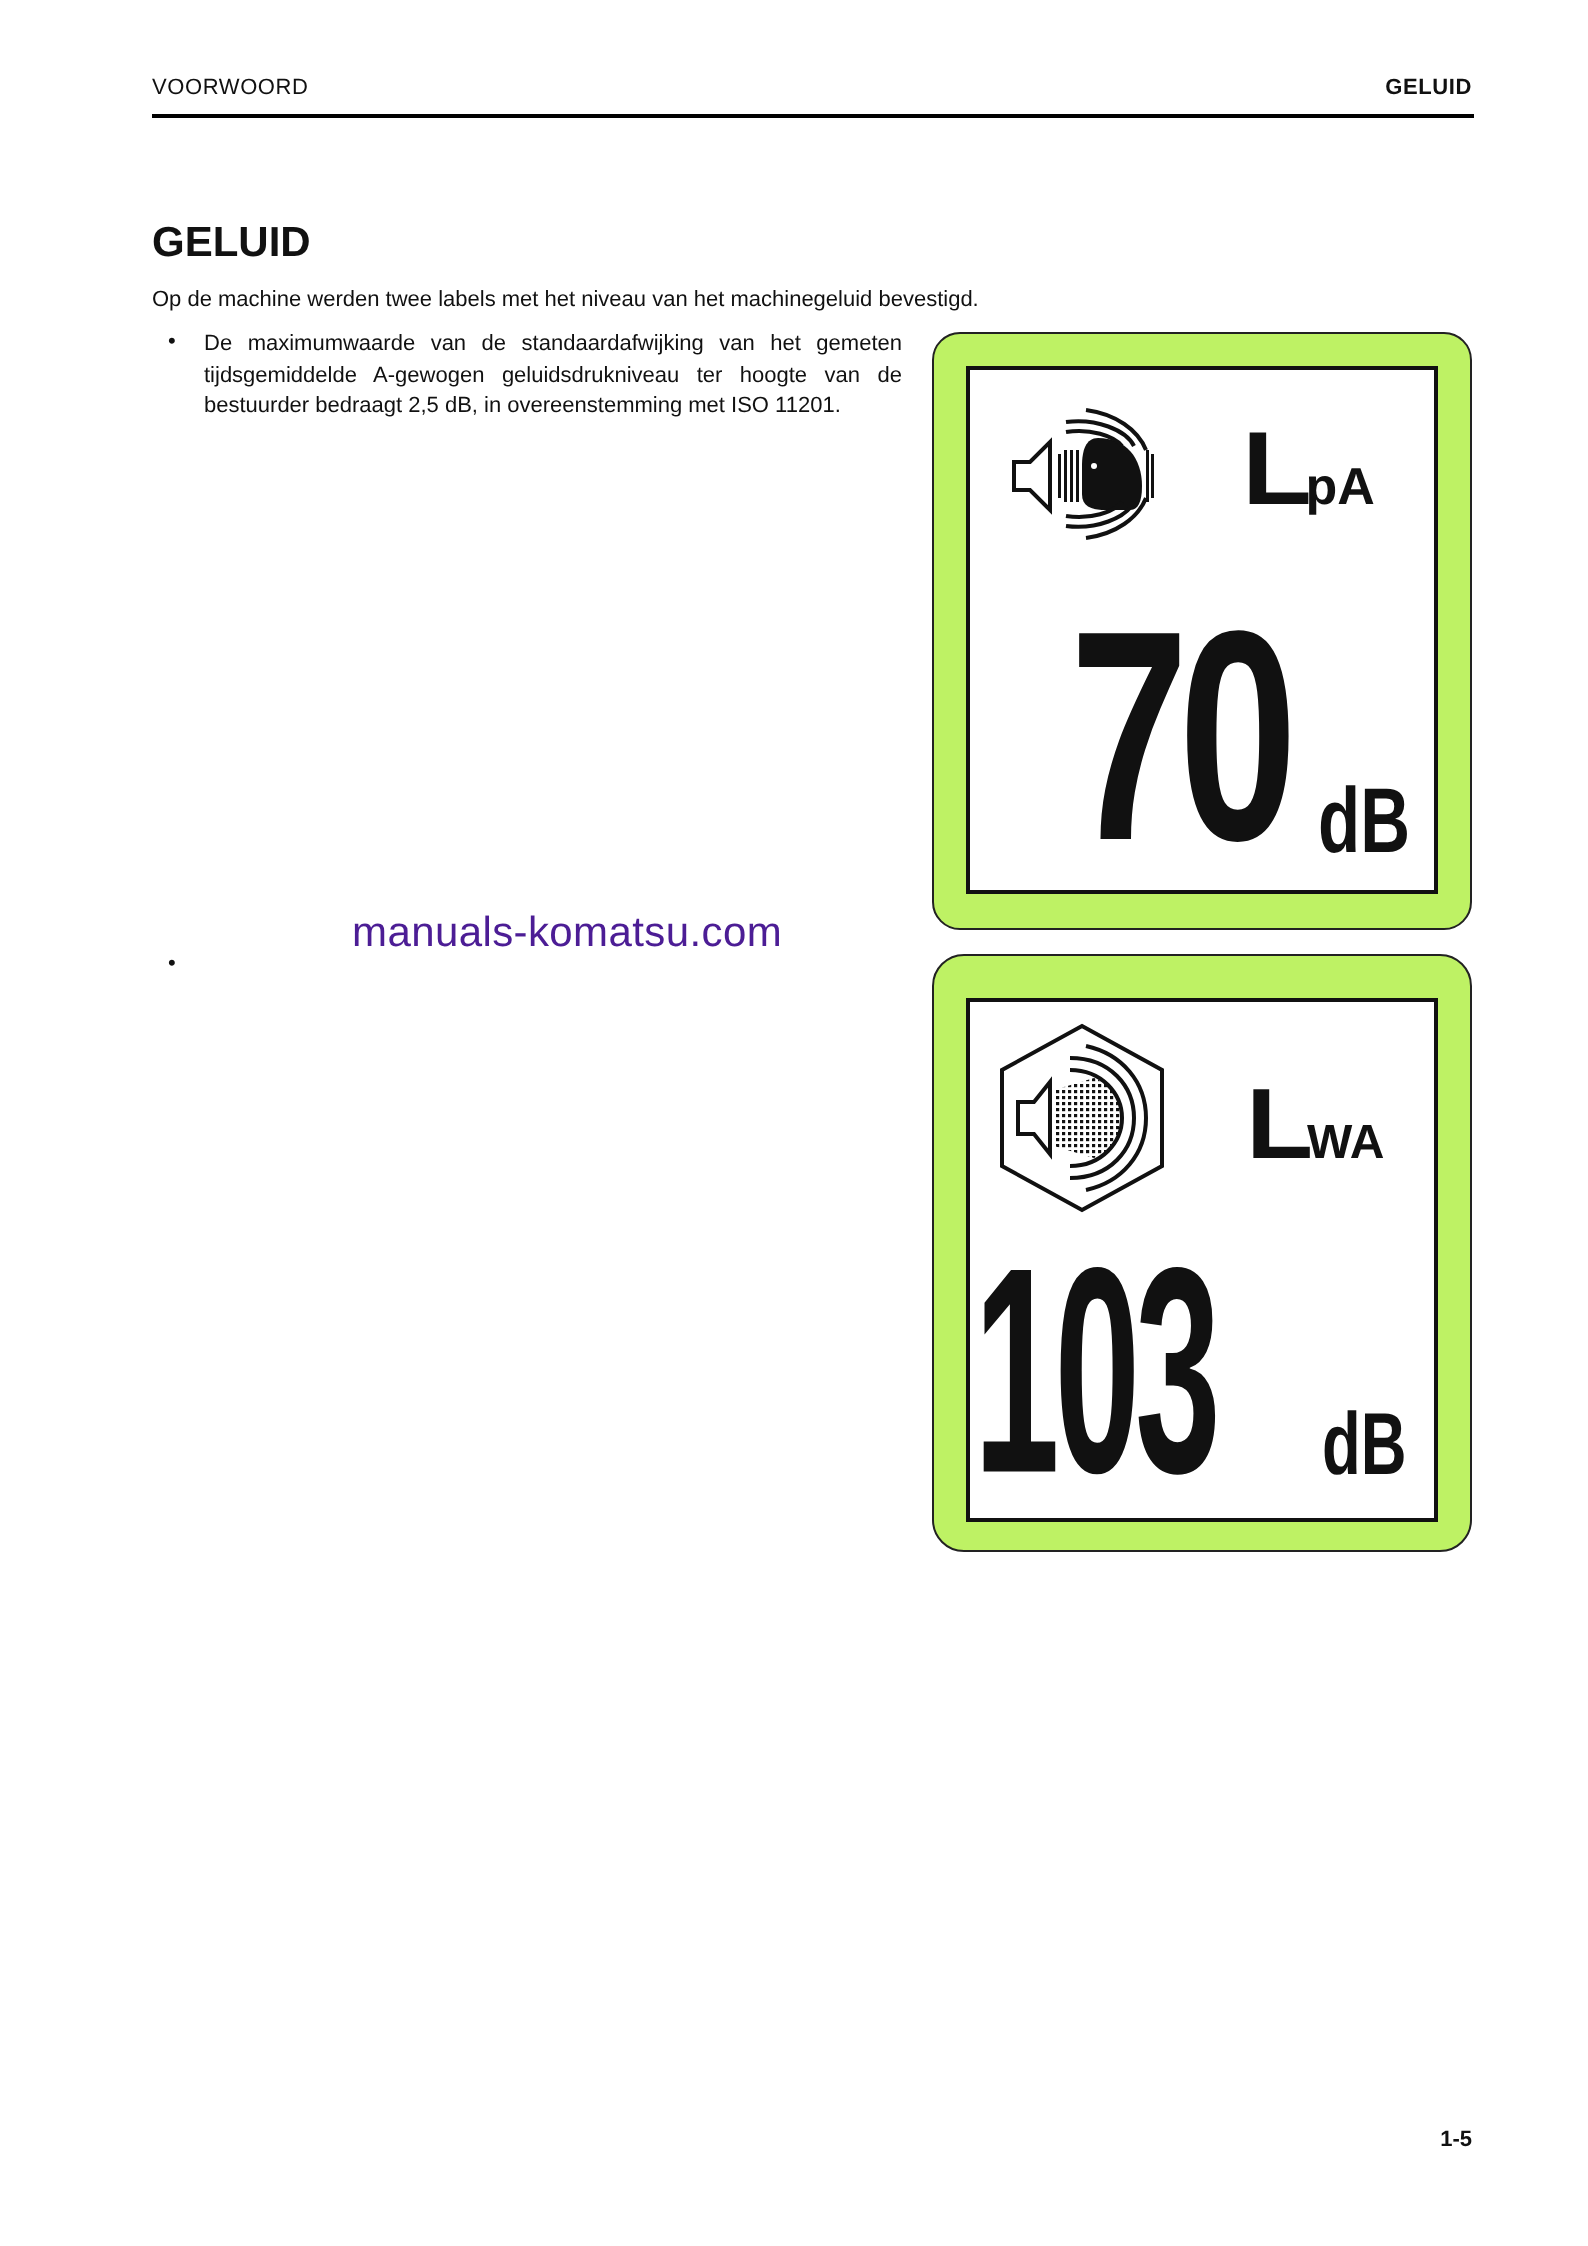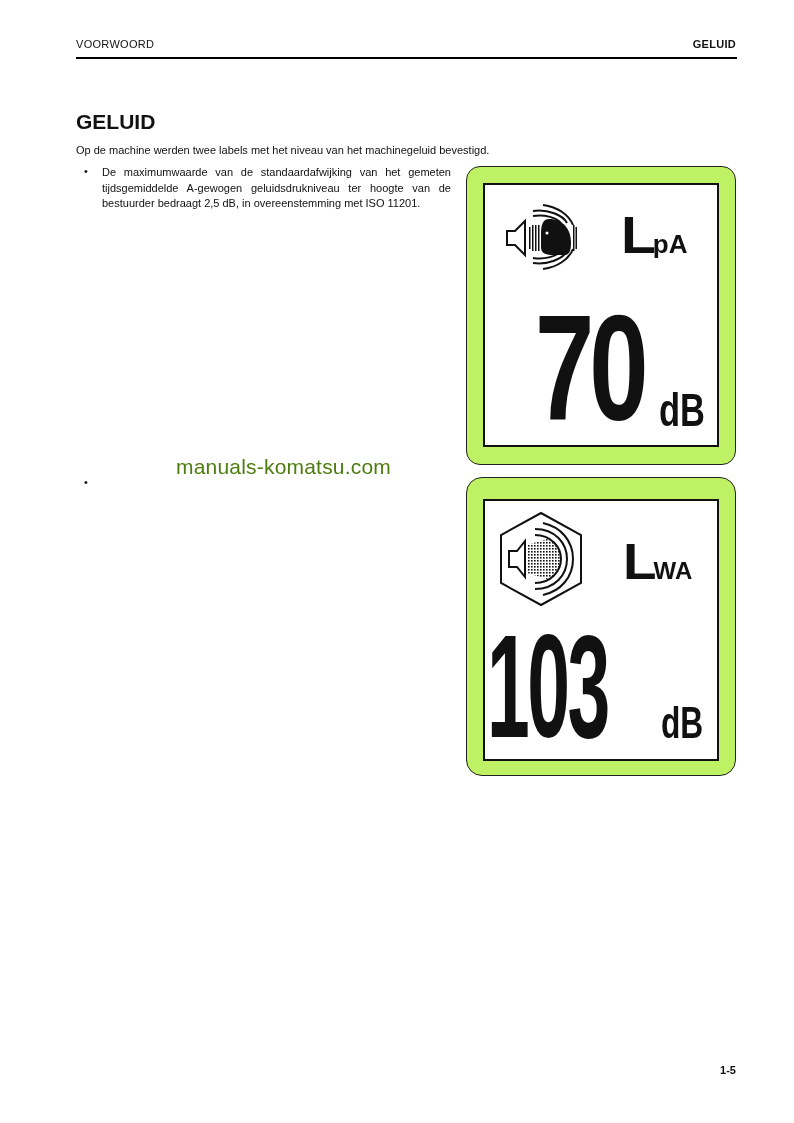--- a/index.html
+++ b/index.html
@@ -5,21 +5,21 @@
   html, body { margin: 0; padding: 0; background: #ffffff; }
   body { width: 794px; height: 1123px; position: relative; overflow: hidden; font-family: "Liberation Sans", sans-serif; color: #111; }
   .hdr-left { position: absolute; left: 76px; top: 38px; font-size: 11px; font-weight: normal; letter-spacing: 0.3px; }
   .hdr-right { position: absolute; right: 58px; top: 38px; font-size: 11px; font-weight: bold; letter-spacing: 0.3px; }
   .hdr-rule { position: absolute; left: 76px; top: 57px; width: 661px; height: 2px; background: #000; }
   .title { position: absolute; left: 76px; top: 110px; font-size: 21px; font-weight: bold; }
   .intro { position: absolute; left: 76px; top: 144px; font-size: 11px; }
   .bullet { position: absolute; left: 84px; font-size: 11px; }
   .para { position: absolute; left: 102px; width: 349px; font-size: 11px; line-height: 15.5px; text-align: justify; }
   .para p { margin: 0; }
-  .watermark { position: absolute; left: 176px; top: 455px; font-size: 21px; color: #4d7c0f; letter-spacing: 0.2px; }
+  .watermark { position: absolute; left: 176px; top: 455px; font-size: 21px; color: #4c1d95; letter-spacing: 0.2px; }
   .label-outer { position: absolute; border: 1px solid #222; border-radius: 14px; background: #bef264; }
   .label-inner { position: absolute; border: 2px solid #111; background: #fff; overflow: hidden; }
   .big { position: absolute; font-family: "Liberation Sans", sans-serif; font-weight: bold; color: #111; transform-origin: left top; line-height: 1; }
   .sym { position: absolute; font-weight: bold; color: #111; line-height: 1; transform-origin: left top; }
   .footer { position: absolute; right: 58px; top: 1064px; font-size: 11px; font-weight: bold; }
 </style>
 </head>
 <body>
 
 <div class="hdr-left">VOORWOORD</div>

